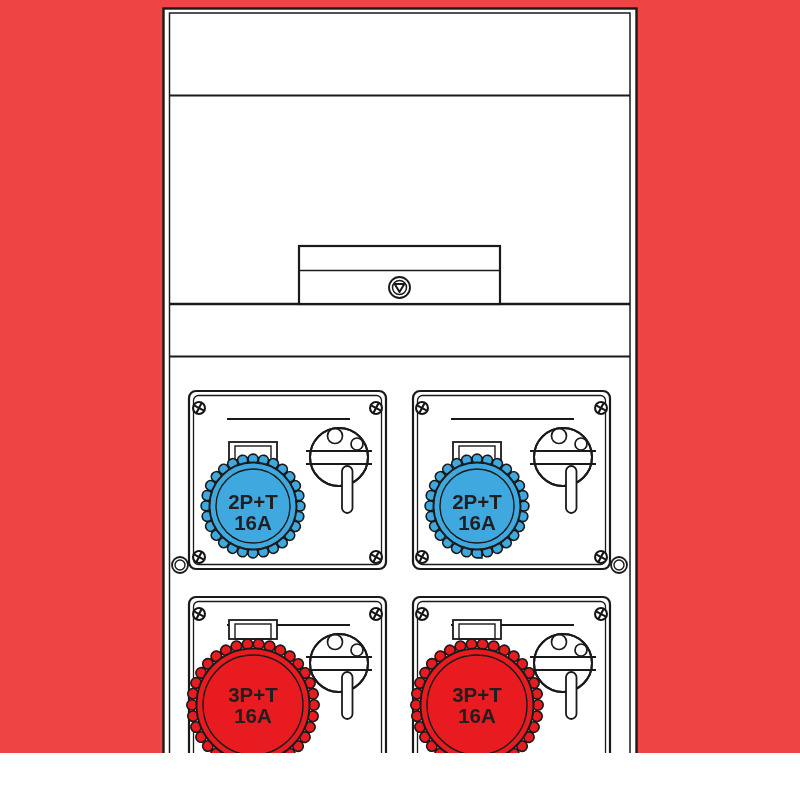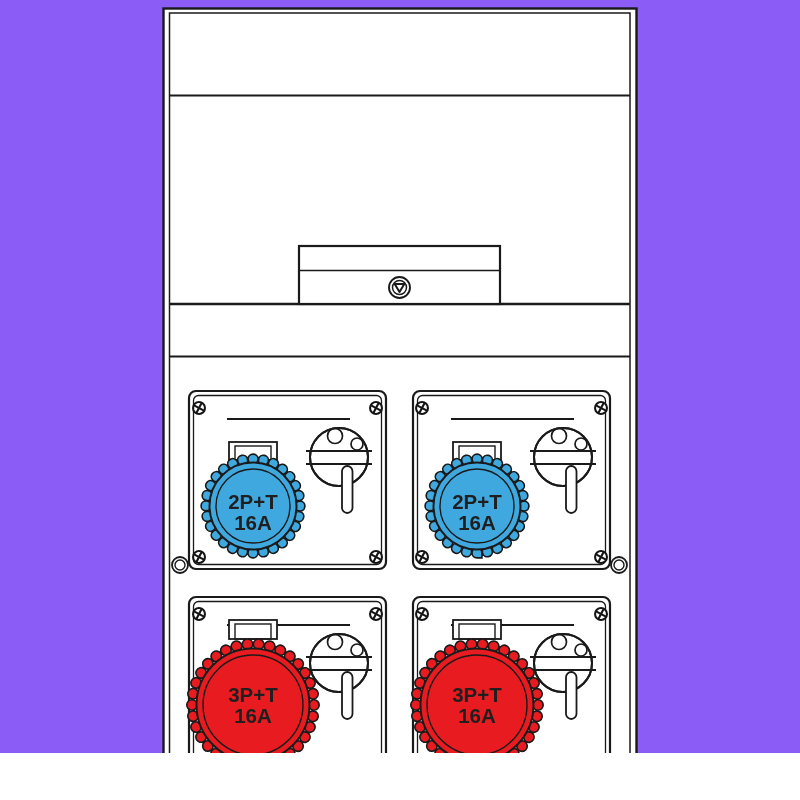--- a/index.html
+++ b/index.html
@@ -1,16 +1,16 @@
 <!DOCTYPE html>
 <html><head>
 <meta charset="utf-8">
 <style>
   html,body { margin:0; padding:0; background:#ffffff; }
-  .canvas { width:800px; height:753px; position:relative; background:#8b5cf6; }
+  .canvas { width:800px; height:753px; position:relative; background:#ef4444; }
   svg text {
     font-family:"Liberation Sans", sans-serif;
     font-weight:600;
     fill:#1f1f1f;
   }
   .ln   { stroke:#1a1a1a; fill:none; }
   .wfill{ stroke:#1a1a1a; fill:#ffffff; }
   .dots { stroke-dasharray:0.01 0.99; stroke-linecap:round; fill:none; }
 </style>
 </head>

